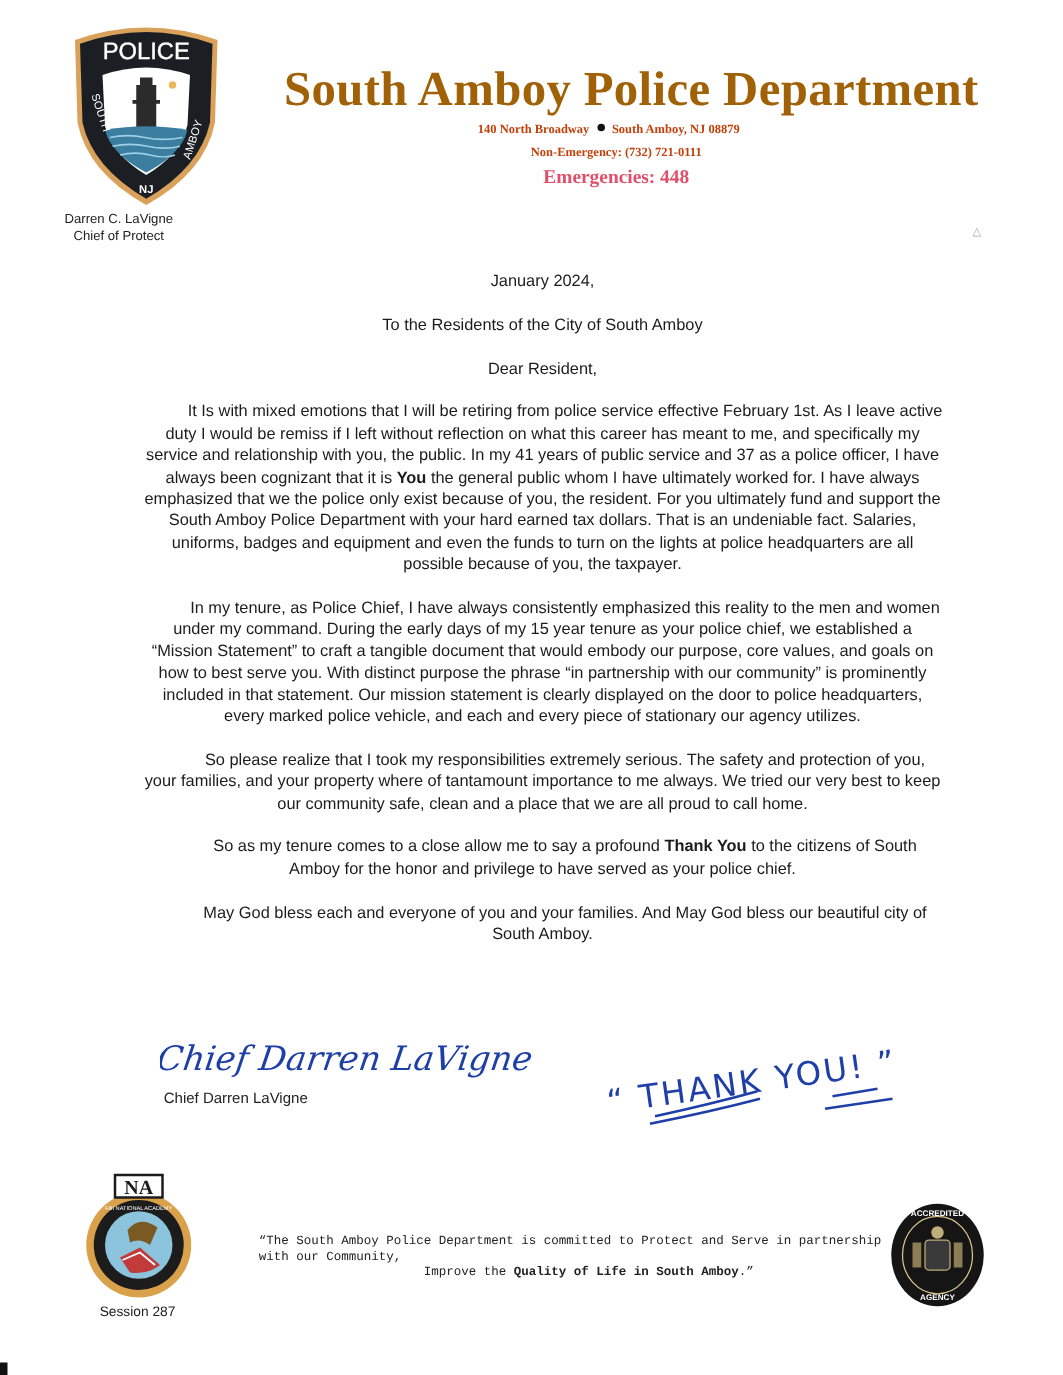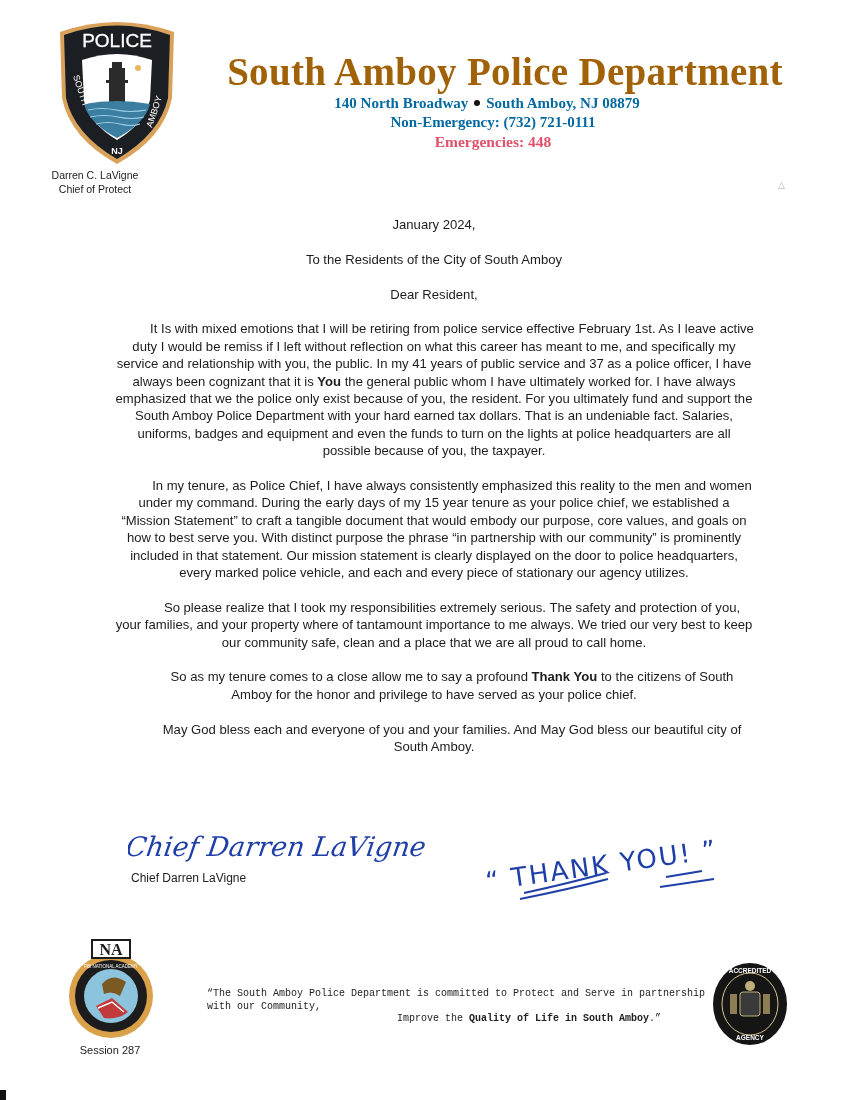--- a/index.html
+++ b/index.html
@@ -4,21 +4,21 @@
 <style>
   * { box-sizing: border-box; margin: 0; padding: 0; }
   html, body { width: 850px; height: 1100px; background: #ffffff; overflow: hidden; }
   body { position: relative; font-family: "Liberation Sans", sans-serif; color: #1a1a1a; }
 
   .badge { position: absolute; left: 52px; top: 18px; width: 130px; height: 148px; }
   .chief-caption { position: absolute; left: 30px; top: 168px; width: 130px; text-align: center; font-size: 10.5px; line-height: 14px; color: #222; }
 
   .letterhead { position: absolute; left: 205px; top: 50px; width: 600px; text-align: center; font-family: "Liberation Serif", serif; }
   .dept-title { font-size: 39px; font-weight: bold; letter-spacing: 0.3px; line-height: 44px; color: #a16207; }
-  .dept-line { font-size: 15px; font-weight: bold; line-height: 19px; color: #0369a1; }
+  .dept-line { font-size: 10px; font-weight: bold; line-height: 19px; color: #c2410c; }
   .dept-emerg { font-size: 15.5px; font-weight: bold; line-height: 19px; color: #e0506a; }
   .addr-line { position: relative; left: -18px; }
   .phone-line { position: relative; left: -12px; }
   .emerg-line { position: relative; left: -12px; }
   .bullet { display: inline-block; width: 6px; height: 6px; background: #111; border-radius: 50%; vertical-align: middle; margin: 0 6px 3px 6px; }
 
   .cursor-mark { position: absolute; left: 778px; top: 180px; width: 10px; height: 10px; color: #aaa; font-size: 9px; }
 
   .letter { position: absolute; left: 114px; top: 216px; width: 640px; font-family: "Liberation Sans", sans-serif; font-size: 13.1px; line-height: 17.4px; color: #1c1c1c; }
   .letter p { margin-bottom: 17.4px; text-align: center; }
@@ -29,21 +29,21 @@
   .signature { position: absolute; left: 128px; top: 818px; width: 320px; height: 50px; }
   .sig-name { position: absolute; left: 131px; top: 871px; font-size: 12px; color: #222; }
   .thanks-note { position: absolute; left: 480px; top: 815px; width: 260px; height: 90px; }
 
   .na-seal { position: absolute; left: 68px; top: 938px; width: 86px; height: 104px; }
   .session { position: absolute; left: 60px; top: 1044px; width: 100px; text-align: center; font-size: 11px; color: #222; }
 
   .mission { position: absolute; left: 183px; top: 988px; width: 520px; font-family: Liberation Mono, monospace; font-size: 10px; line-height: 12.5px; color: #222; margin-left: 16px; }
   .mission .l1 { padding-left: 8px; }
   .mission .l2 { padding-left: 136px; }
-  .mission .l3 { padding-left: 140px; text-align: center; }
+  .mission .l3 { padding-left: 140px; }
 
   .acc-seal { position: absolute; left: 712px; top: 962px; width: 76px; height: 84px; }
   .edge-mark { position: absolute; left: 0; top: 1090px; width: 6px; height: 10px; background: #111; }
 </style>
 </head>
 <body>
 
 <svg class="badge" viewBox="0 0 130 148">
   <path d="M8 14 Q65 -6 122 14 L120 80 Q112 120 65 146 Q18 120 10 80 Z" fill="#d9a15a"></path>
   <path d="M12 17 Q65 -2 118 17 L116 80 Q108 116 65 141 Q22 116 14 80 Z" fill="#1b1f24"></path>

